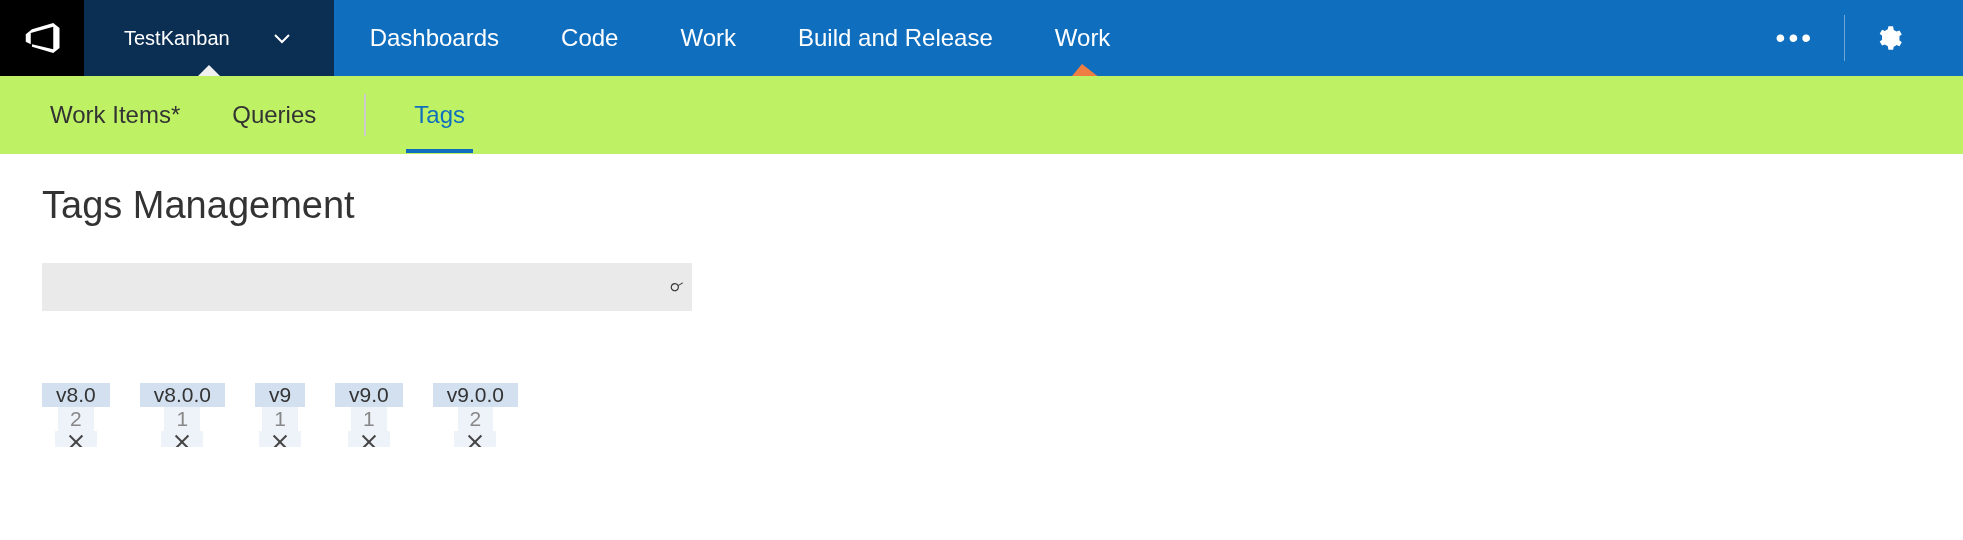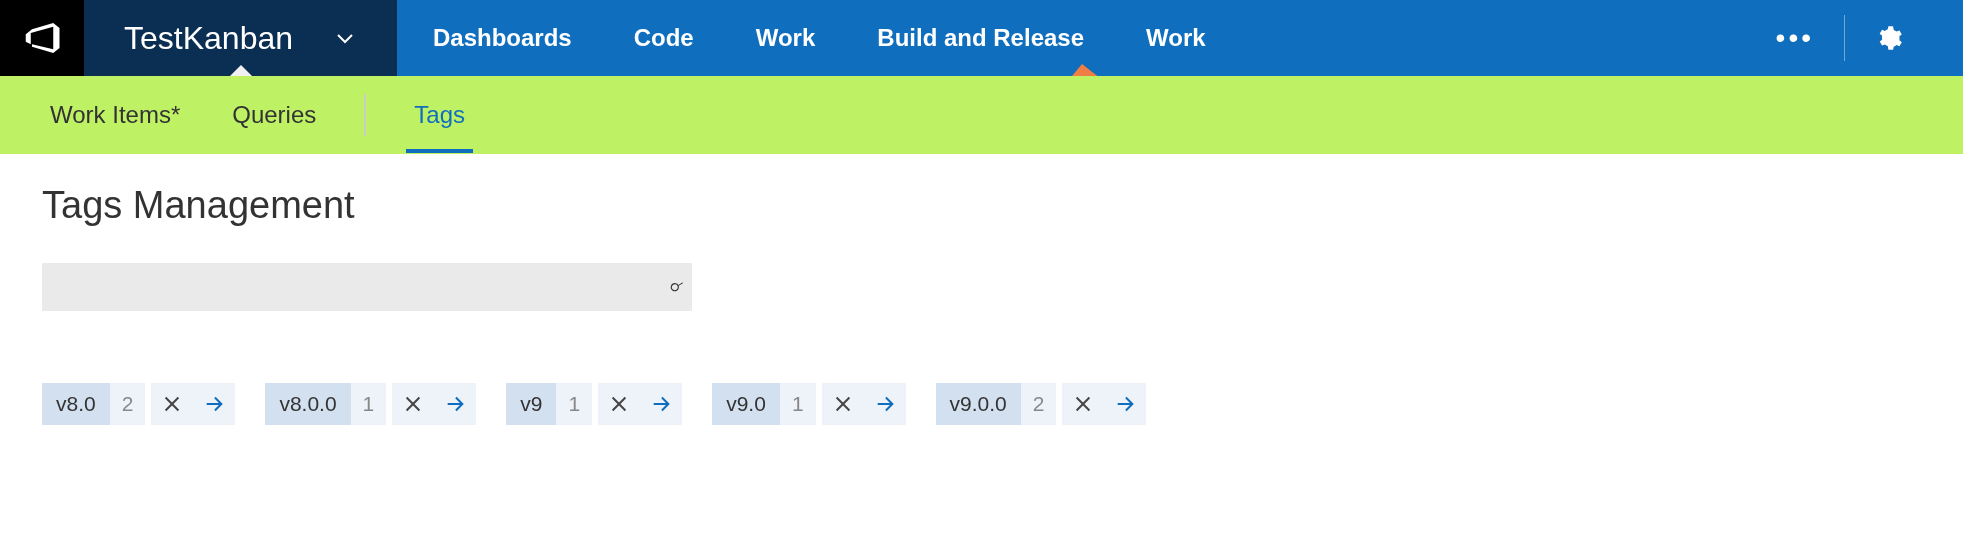--- a/index.html
+++ b/index.html
@@ -34,21 +34,21 @@
     }
     .project-box {
       background: #0b2e53;
       display: flex;
       align-items: center;
       padding: 0 40px;
       gap: 40px;
       position: relative;
     }
     .project-name {
-      font-size: 32px;
+      font-size: 20px;
       font-weight: 300;
       color: #fff;
     }
     .chevron-down {
       width: 24px;
       height: 24px;
       stroke: #fff;
       fill: none;
       stroke-width: 2;
     }
@@ -68,21 +68,21 @@
       display: flex;
       align-items: center;
       padding: 0 30px;
       gap: 50px;
       flex: 1;
     }
     .main-nav-item {
       font-size: 24px;
       color: #fff;
       cursor: pointer;
-      font-weight: 700;
+      font-weight: 400;
       padding: 0 6px;
     }
     .main-nav-right {
       display: flex;
       align-items: center;
       gap: 30px;
       padding-right: 60px;
     }
     .ellipsis-icon {
       font-size: 28px;
@@ -176,21 +176,22 @@
     }
     
     .tags-row {
       display: flex;
       gap: 30px;
       margin-top: 72px;
     }
     .tag-chip {
       display: flex;
       align-items: center;
-      height: 42px;
+      height: 34px;
+      flex-direction: column;
     }
     .tag-label {
       background: #d3e0ef;
       padding: 0 14px;
       height: 100%;
       display: flex;
       align-items: center;
       font-size: 21px;
       color: #333;
     }

